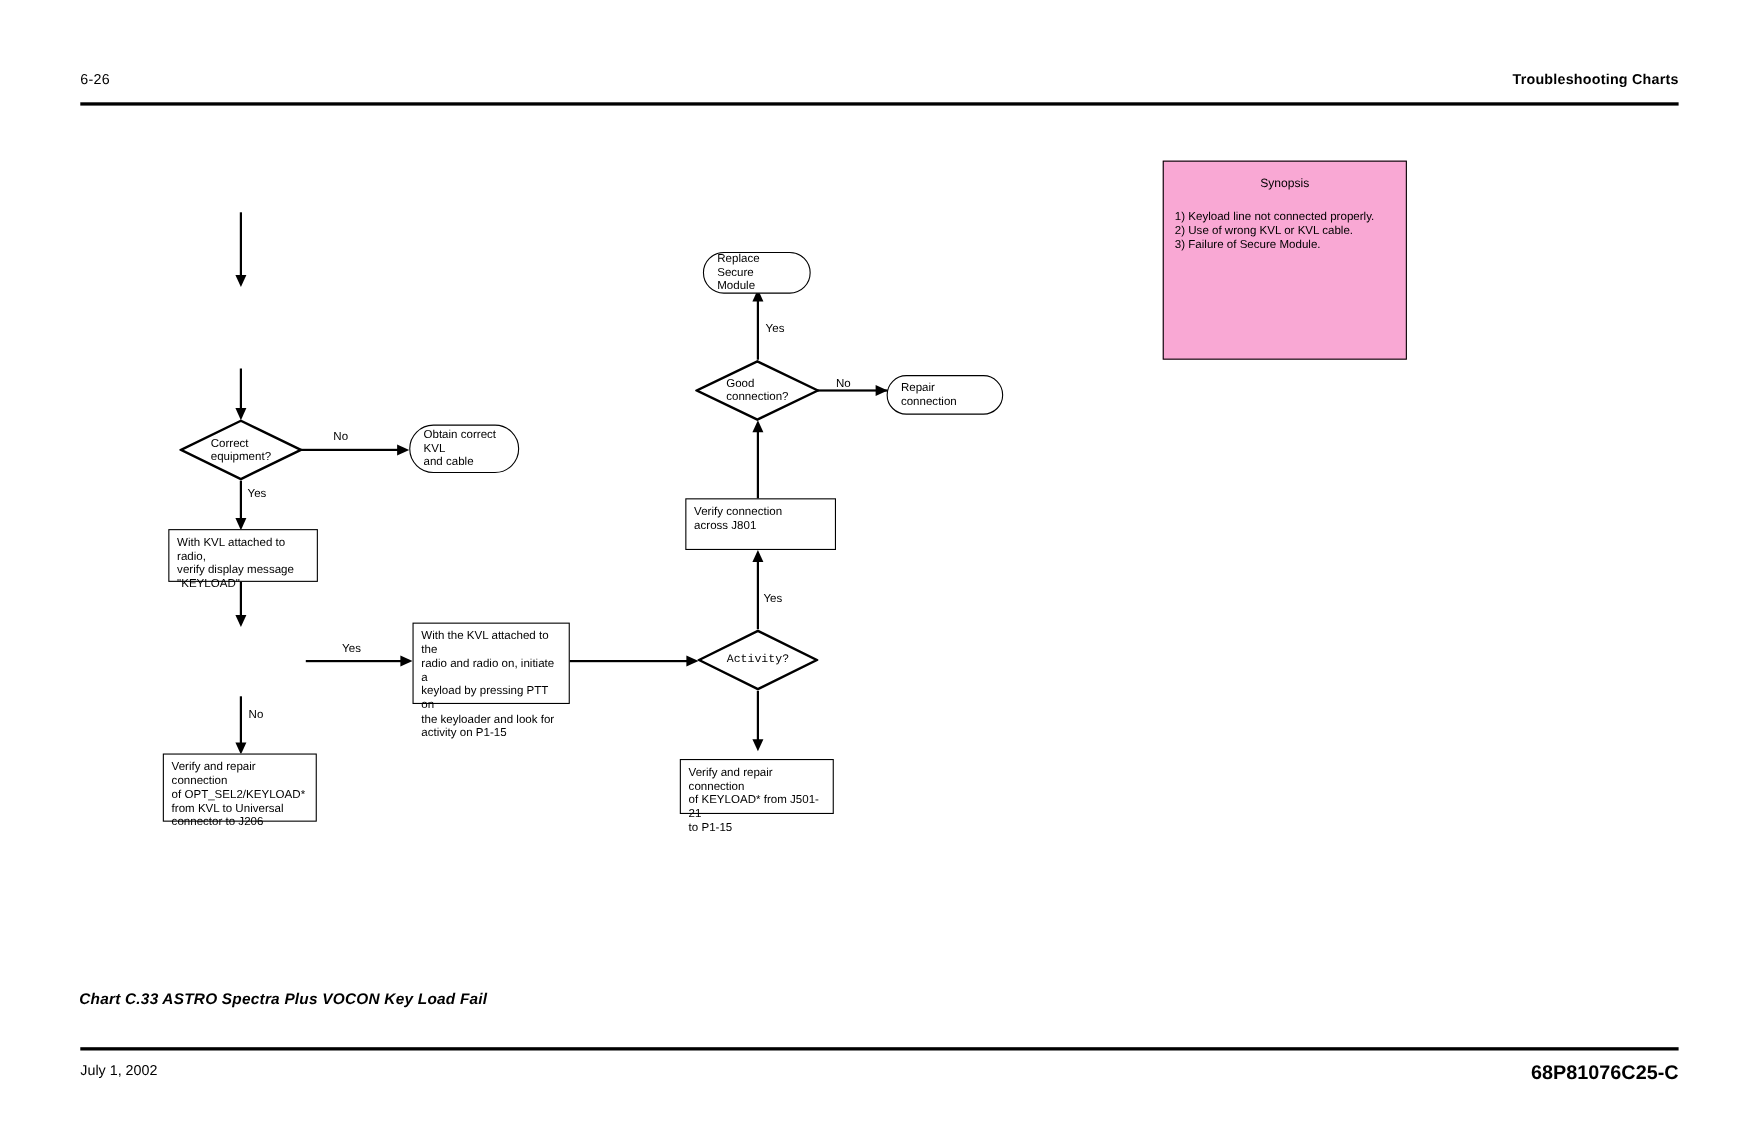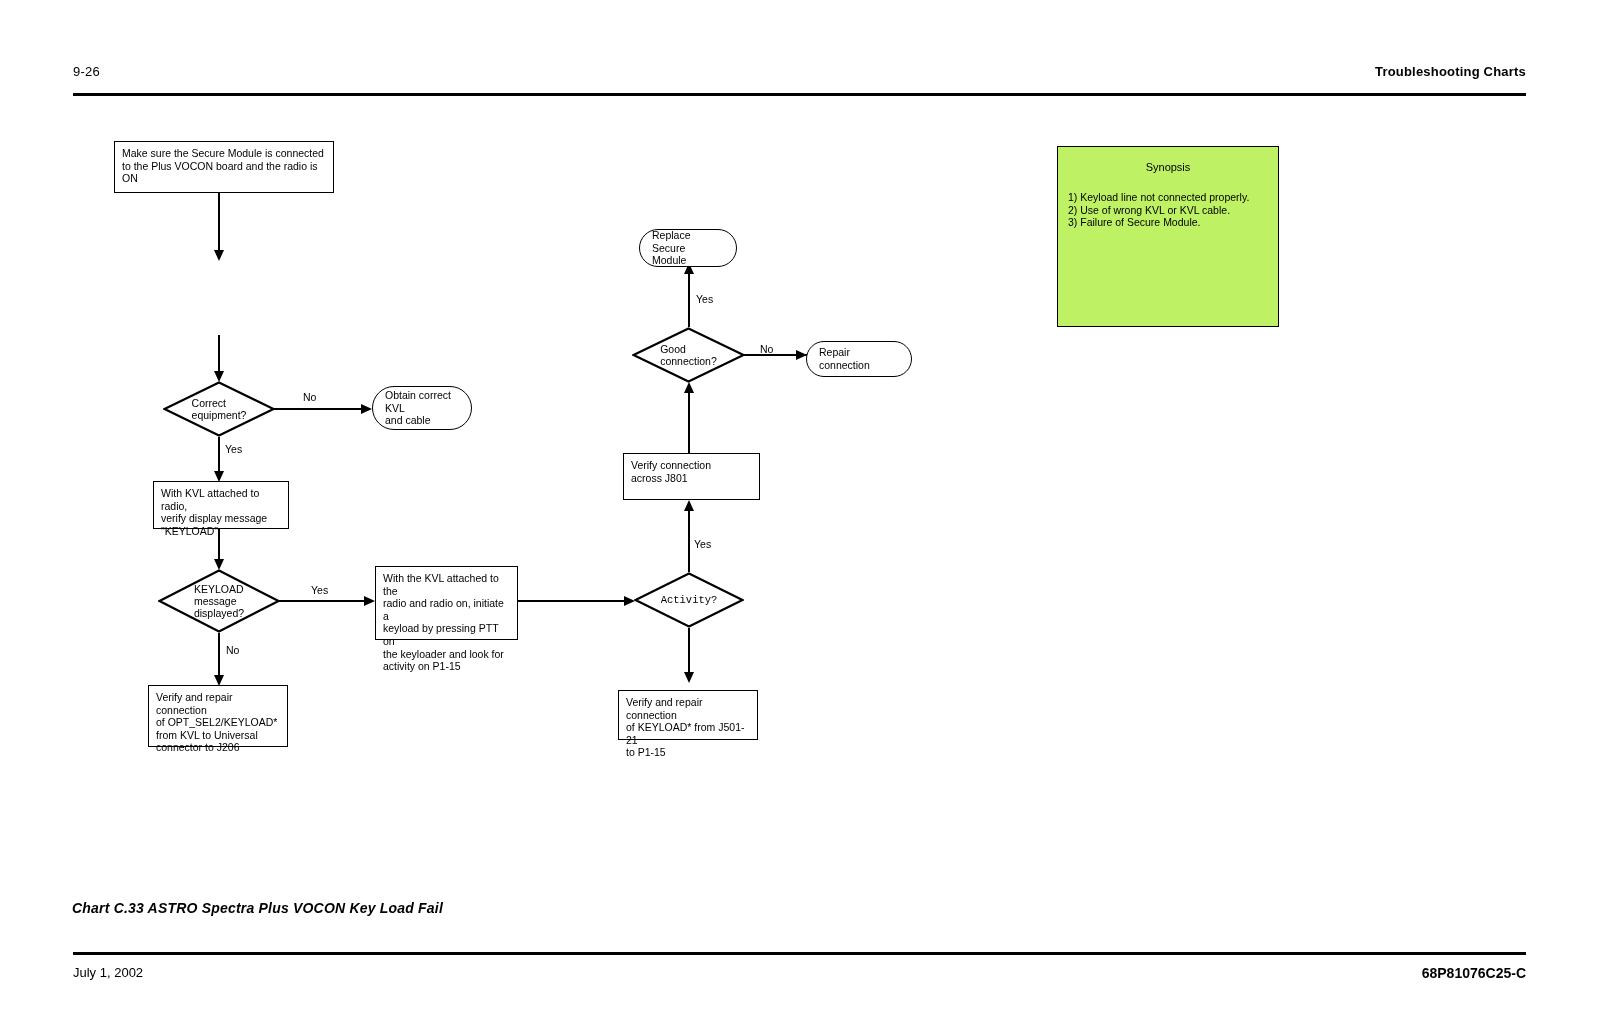--- a/index.html
+++ b/index.html
@@ -49,21 +49,21 @@
   .ftr-left {
     position: absolute;
     left: 73px;
     top: 965px;
     font-size: 13px;
   }
   .ftr-right {
     position: absolute;
     right: 73px;
     top: 965px;
-    font-size: 14px;
+    font-size: 18px;
     font-weight: bold;
   }
 
   .caption {
     position: absolute;
     left: 72px;
     top: 900px;
     font-size: 14px;
     font-style: italic;
     font-weight: bold;
@@ -147,48 +147,44 @@
   }
 
   
   .synopsis {
     position: absolute;
     left: 1057px;
     top: 146px;
     width: 222px;
     height: 181px;
     border: 1.4px solid #000;
-    background: #bef264;
+    background: #f9a8d4;
     box-sizing: border-box;
     padding: 14px 10px 10px 10px;
     font-size: 10.5px;
     line-height: 12.4px;
   }
   .synopsis-title {
     text-align: center;
     font-size: 11px;
     margin-bottom: 18px;
   }
   .synopsis-body p { margin: 0; }
   .synopsis-list { margin: 0; padding: 0; list-style: none; }
   .synopsis-list li { margin: 0; }
 </style>
 </head>
 <body>
 
 <div class="page">
 
-  <div class="hdr-left">9-26</div>
+  <div class="hdr-left">6-26</div>
   <div class="hdr-right">Troubleshooting Charts</div>
   <div class="rule rule-top"></div>
 
-  <div class="node box" style="left:114px; top:141px; width:220px; height:52px;">
-    <div>Make sure the Secure Module is connected</div>
-    <div>to the Plus VOCON board and the radio is ON</div>
-  </div>
 
   <div class="ln lnv" style="left:218px; top:193px; height:58px;"></div>
   <div class="arrow arrow-down" style="left:213.5px; top:250px;"></div>
 
 
   <div class="ln lnv" style="left:218px; top:335px; height:38px;"></div>
   <div class="arrow arrow-down" style="left:213.5px; top:371px;"></div>
 
   <div class="diamond-wrap" style="left:163px; top:381px; width:112px; height:56px;">
     <div class="diamond-shape">
@@ -219,32 +215,20 @@
 
   <div class="node box" style="left:153px; top:481px; width:136px; height:48px;">
     <div>With KVL attached to radio,</div>
     <div>verify display message</div>
     <div>"KEYLOAD"</div>
   </div>
 
   <div class="ln lnv" style="left:218px; top:529px; height:32px;"></div>
   <div class="arrow arrow-down" style="left:213.5px; top:559px;"></div>
 
-  <div class="diamond-wrap" style="left:158px; top:569px; width:122px; height:64px;">
-    <div class="diamond-shape">
-      <svg viewBox="0 0 122 64" preserveAspectRatio="none">
-        <polygon points="61,1.5 120.5,32 61,62.5 1.5,32" fill="#fff" stroke="#000" stroke-width="2.2"></polygon>
-      </svg>
-    </div>
-    <div class="diamond-label">
-      <div>KEYLOAD</div>
-      <div>message</div>
-      <div>displayed?</div>
-    </div>
-  </div>
 
   <div class="ln lnh" style="left:278px; top:600px; width:88px;"></div>
   <div class="arrow arrow-right" style="left:364px; top:595.5px;"></div>
   <div class="edge-label" style="left:311px; top:584px;">Yes</div>
 
   <div class="node box" style="left:375px; top:566px; width:143px; height:74px;">
     <div>With the KVL attached to the</div>
     <div>radio and radio on, initiate a</div>
     <div>keyload by pressing PTT on</div>
     <div>the keyloader and look for</div>

